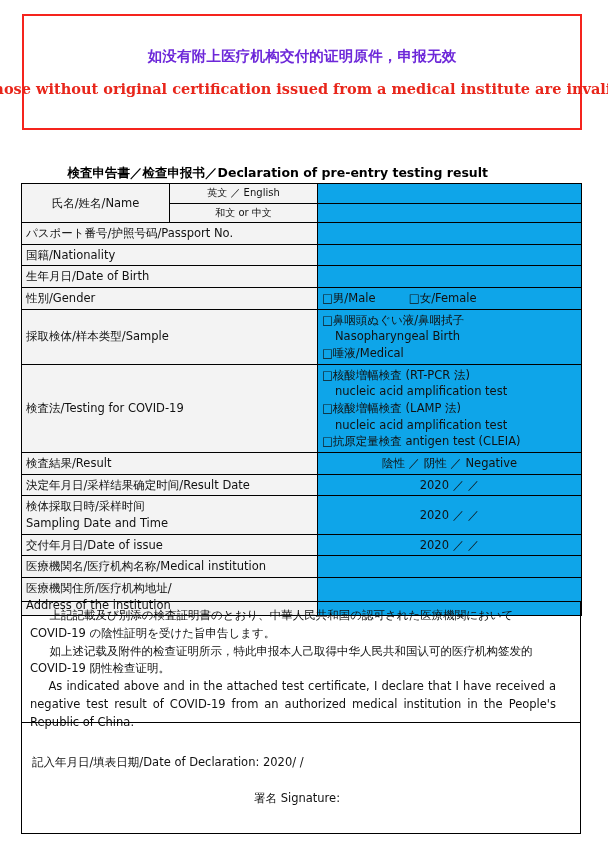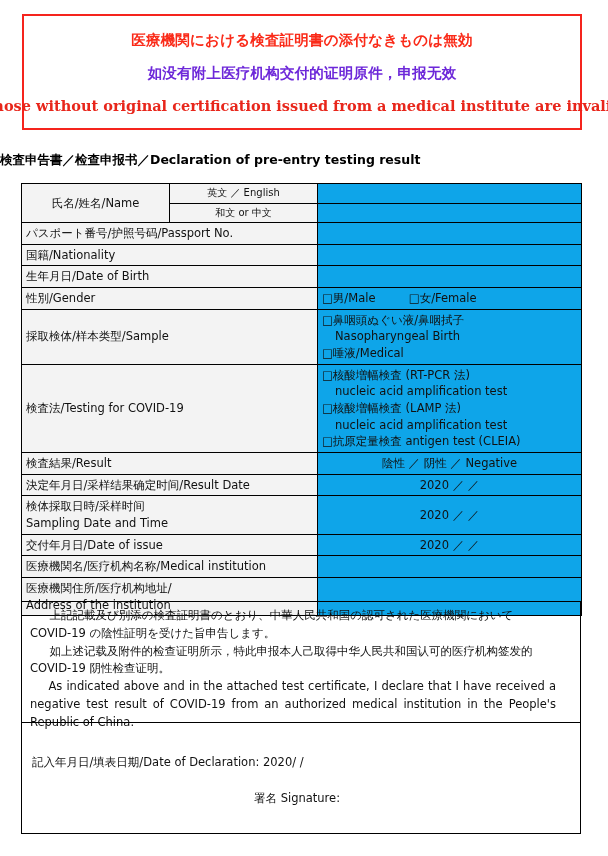--- a/index.html
+++ b/index.html
@@ -93,23 +93,23 @@
     color: #e8261b;
     font-family: "DejaVu Serif", "Liberation Serif", serif;
     font-weight: bold;
     font-size: 14.5px;
     white-space: nowrap;
   }
 
   
   .doc-title {
     position: absolute;
-    left: 0; top: 152px;
+    left: 0; top: 165px;
     width: 488px;
-    text-align: left;
+    text-align: right;
     font-size: 12.5px;
     font-weight: bold;
     color: #000;
     white-space: nowrap;
   }
 
   
   .tbl {
     position: absolute;
     left: 21px; top: 183px;
@@ -174,21 +174,20 @@
 <body>
 
 <div id="page">
 
   <div class="wm wm-tri"></div>
   <div class="wm wm-latin">GDCTSVisa</div>
   <div class="wm wm-since">SINCE 1979</div>
   <div class="wm wm-cjk">广东中旅出国顾问</div>
 
   <div class="notice layer">
-    <div class="notice-jp">医療機関における検査証明書の添付なきものは無効</div>
     <div class="notice-cn">如没有附上医疗机构交付的证明原件，申报无效</div>
     <div class="notice-en">Those without original certification issued from a medical institute are invalid</div>
   </div>
 
   <div class="doc-title layer">検査申告書／检查申报书／Declaration of pre-entry testing result</div>
 
   <table class="tbl layer">
     <colgroup>
       <col style="width:148px">
       <col style="width:148px">

